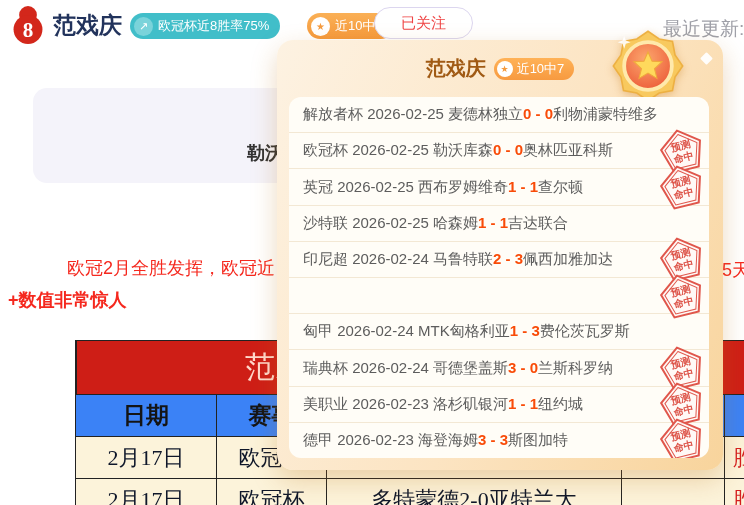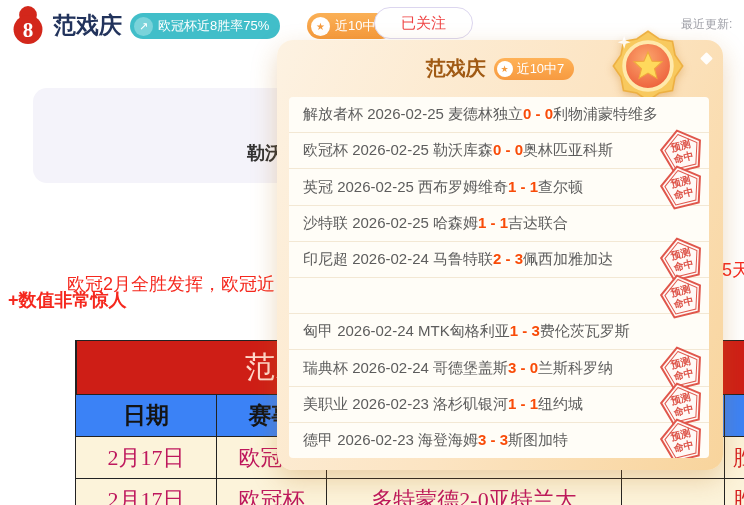--- a/index.html
+++ b/index.html
@@ -13,55 +13,55 @@
   .expert-name{left:53px;top:10px;font-size:23px;font-weight:bold;color:#22335c;white-space:nowrap;}
   .badge{display:flex;align-items:center;gap:5px;height:26px;border-radius:14px;color:#fff;
          padding:0 11px 0 4px;font-size:13px;white-space:nowrap;}
   .badge .ic{width:19px;height:19px;border-radius:50%;text-align:center;line-height:19px;font-size:11px;flex:0 0 19px;}
   .badge-teal{left:130px;top:13px;background:#41bec9;}
   .badge-teal .ic{background:#7ad3da;color:#fff;}
   .badge-orange{left:307px;top:13px;background:linear-gradient(180deg,#fab056,#f5993c);}
   .badge-orange .ic{background:#fff;color:#f59b3e;font-size:10px;}
   .follow-btn{left:374px;top:7px;width:99px;height:32px;border:1px solid #dcd6ef;border-radius:17px;
               background:#fff;color:#ef4444;font-size:15px;display:flex;align-items:center;justify-content:center;}
-  .update-label{left:681px;top:16px;font-size:12px;color:#9fa0a8;white-space:nowrap;}
+  .update-label{left:663px;top:16px;font-size:19px;color:#9fa0a8;white-space:nowrap;}
 
   
   .panel{left:33px;top:88px;width:600px;height:95px;background:#f4f3fa;border-radius:14px;}
   .panel-frag{position:absolute;left:214px;top:53px;font-size:18px;font-weight:bold;color:#333;white-space:nowrap;}
   .red-text{color:#f5281e;font-size:18px;white-space:nowrap;}
-  .red1{left:67px;top:272px;}
+  .red1{left:67px;top:256px;}
   .red1r{left:722px;top:258px;}
   .red2{left:8px;top:288px;font-weight:bold;}
 
   
   .btable{left:75px;top:340px;width:840px;font-family:"Liberation Serif","DejaVu Serif",serif;
           border-left:1px solid #222;border-right:1px solid #222;}
   .t-title{height:54px;background:#ce1e16;color:#ffd9cc;font-size:30px;letter-spacing:1px;
            display:flex;align-items:center;padding-left:168px;border:1px solid #222;border-bottom:none;}
   .t-grid{display:grid;grid-template-columns:140px 110px 295px 103px 1fr;}
   .t-grid > div{border-top:1px solid #222;border-left:1px solid #222;height:42px;display:flex;
                 align-items:center;justify-content:center;overflow:hidden;white-space:nowrap;}
   .t-grid > div:first-child{border-left:none;}
   .t-head > div{background:#3b82f6;font-size:23px;font-weight:bold;color:#141414;}
-  .t-row > div{background:#fcf3da;font-size:22px;color:#be185d;}
+  .t-row > div{background:#fcf3da;font-size:22px;color:#0f172a;}
   .t-row .res{color:#d51f1f;justify-content:flex-start;padding-left:8px;}
 
   
   .popup{left:277px;top:40px;width:446px;height:430px;border-radius:16px;
          background:linear-gradient(115deg,#fdf2e2 0%,#fce4c2 55%,#f8d49c 100%);
          box-shadow:0 10px 26px rgba(190,120,30,.28);}
   .p-head{height:57px;display:flex;align-items:center;justify-content:center;gap:8px;}
   .p-title{font-size:20px;font-weight:bold;color:#a05a14;}
   .p-badge{height:22px;border-radius:12px;background:linear-gradient(180deg,#ffb257,#f79a40);
            color:#fff;font-size:13px;display:flex;align-items:center;gap:4px;padding:0 10px 0 3px;}
   .p-badge .ic{width:16px;height:16px;border-radius:50%;background:#fff;color:#f59b3e;
                font-size:9px;line-height:16px;text-align:center;flex:0 0 16px;}
   .p-list{position:absolute;left:12px;right:14px;top:57px;bottom:12px;background:#fffdf7;
-          border-radius:4px;display:flex;flex-direction:column;overflow:hidden;}
+          border-radius:12px;display:flex;flex-direction:column;overflow:hidden;}
   .m-row{position:relative;flex:1;display:flex;align-items:center;padding:0 14px;
          border-bottom:1px solid #f3e8d4;font-size:15px;color:#5d5d5d;white-space:nowrap;}
   .m-row:last-child{border-bottom:none;}
   .m-row .score{color:#f94b08;font-weight:bold;}
   .stamp{position:absolute;right:4px;top:50%;width:46px;height:46px;
          transform:translateY(-50%) rotate(-14deg);z-index:2;}
   .medal{position:absolute;right:36px;top:-13px;width:78px;height:78px;
          filter:drop-shadow(0 3px 4px rgba(200,120,20,.35));}
   .sparkle{position:absolute;background:#fff;transform:rotate(45deg);border-radius:1px;opacity:.95;}
   .sp1{width:9px;height:9px;right:12px;top:14px;}

